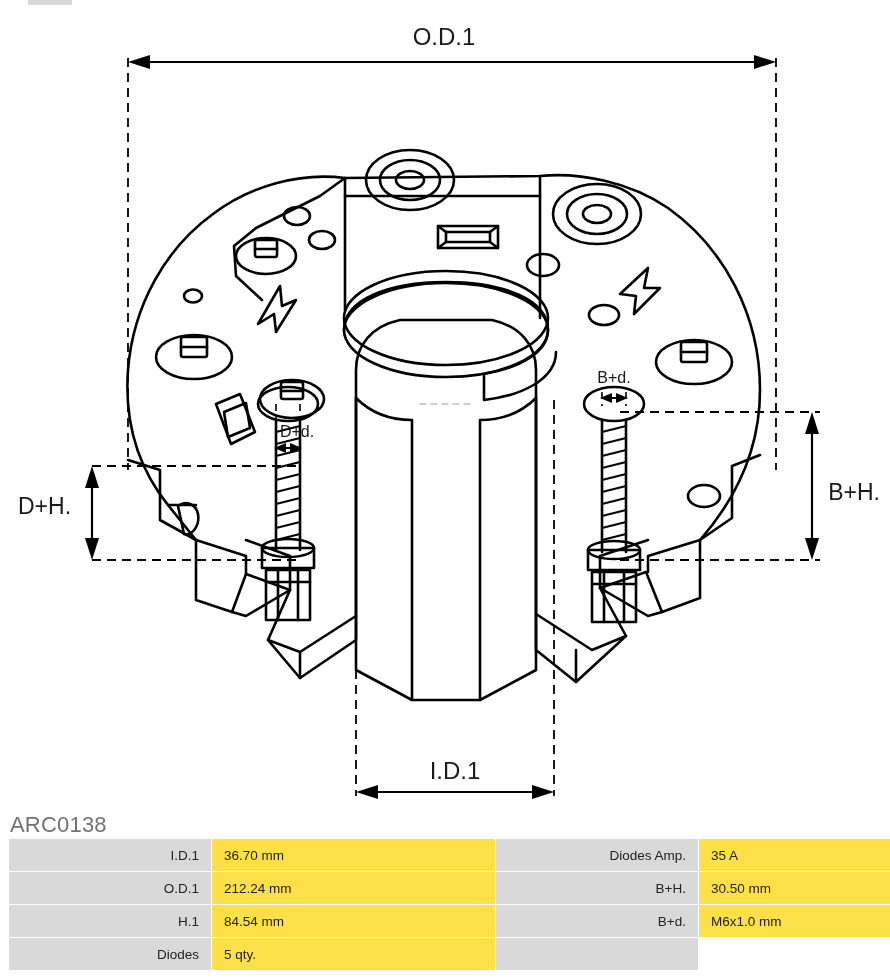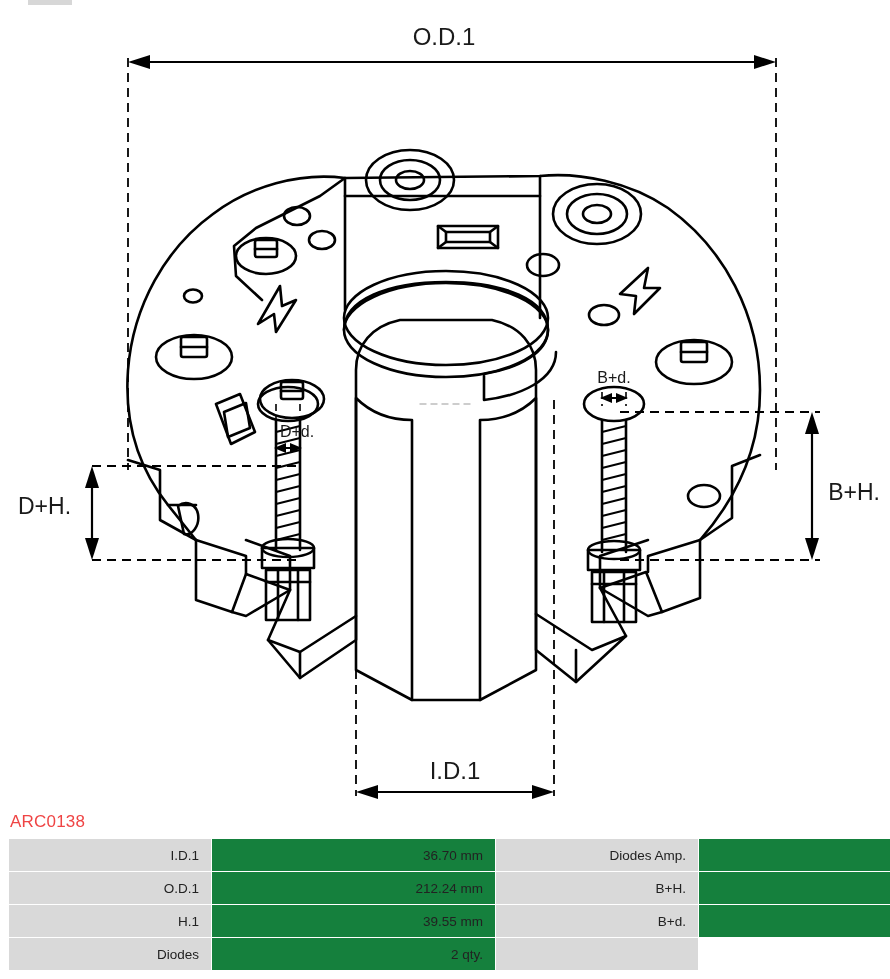--- a/index.html
+++ b/index.html
@@ -27,22 +27,22 @@
     width: 890px;
     height: 820px;
   }
   .drawing svg {
     display: block;
   }
   .part-code {
     position: absolute;
     left: 10px;
     top: 812px;
-    font-size: 17px;
-    color: #ef4444;
+    font-size: 22px;
+    color: #737373;
     letter-spacing: 0.2px;
   }
   .spec-table {
     position: absolute;
     left: 8px;
     top: 838px;
     width: 874px;
     border-collapse: collapse;
     table-layout: fixed;
   }
@@ -53,22 +53,21 @@
     border: 1px solid #ffffff;
     vertical-align: middle;
   }
   .spec-table td.label {
     background: #d9d9d9;
     text-align: right;
     color: #222;
     width: 178px;
   }
   .spec-table td.value {
-    background: #15803d;
-    text-align: right;
+    background: #fde047;
     color: #222;
     width: 259px;
   }
   .spec-table td.empty {
     background: #d9d9d9;
     border: 1px solid #ffffff;
   }
   .spec-table td.empty2 {
     background: #ffffff;
     border: 1px solid #ffffff;
@@ -298,26 +297,26 @@
         <td class="value">35 A</td>
       </tr>
       <tr>
         <td class="label">O.D.1</td>
         <td class="value">212.24 mm</td>
         <td class="label">B+H.</td>
         <td class="value">30.50 mm</td>
       </tr>
       <tr>
         <td class="label">H.1</td>
-        <td class="value">39.55 mm</td>
+        <td class="value">84.54 mm</td>
         <td class="label">B+d.</td>
         <td class="value">M6x1.0 mm</td>
       </tr>
       <tr>
         <td class="label">Diodes</td>
-        <td class="value">2 qty.</td>
+        <td class="value">5 qty.</td>
         <td class="empty"></td>
         <td class="empty2"></td>
       </tr>
     </tbody>
   </table>
 
 </div>
 
 </body></html>

